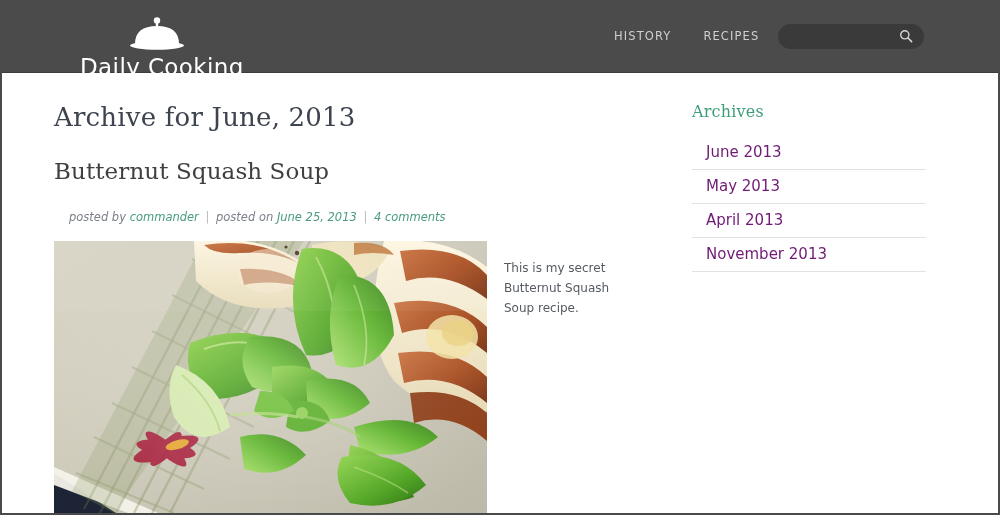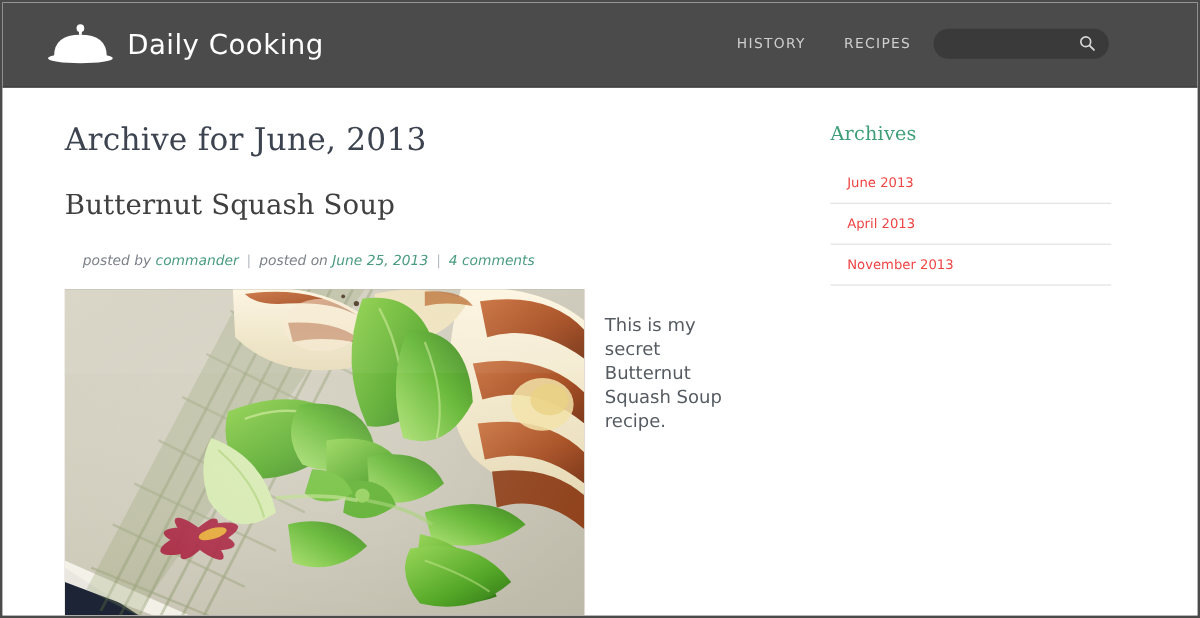--- a/index.html
+++ b/index.html
@@ -32,26 +32,27 @@
     top: 0;
     width: 996px;
     height: 71px;
     background: #4b4b4b;
     border-bottom: 1px solid #3c3c3c;
     box-sizing: border-box;
   }
 
   .brand {
     position: absolute;
-    left: 36px;
+    left: 68px;
     top: 14px;
     display: flex;
     align-items: center;
     height: 44px;
     text-decoration: none;
+    flex-direction: column;
   }
   .cloche-icon {
     width: 58px;
     height: 38px;
     display: block;
   }
   .brand-name {
     margin-left: 10px;
     color: #ffffff;
     font-family: "DejaVu Sans", sans-serif;
@@ -185,21 +186,21 @@
     background: #b4ab9c;
   }
   .post-photo svg { display: block; }
 
   .post-text {
     position: absolute;
     left: 450px;
     top: 5px;
     width: 120px;
     font-family: "DejaVu Sans", sans-serif;
-    font-size: 15px;
+    font-size: 12px;
     line-height: 20px;
     color: #555b61;
   }
 
   
   .sidebar {
     position: absolute;
     left: 690px;
     top: 0;
     width: 234px;
@@ -217,23 +218,23 @@
     list-style: none;
     margin: 0;
     padding: 15px 0 0 0;
   }
   .archive-list li {
     border-bottom: 1px solid #e2e2e2;
   }
   .archive-list a {
     display: block;
     padding: 8px 0 8px 14px;
-    color: #ef4444;
-    font-family: "DejaVu Sans", sans-serif;
-    font-size: 11px;
+    color: #701a75;
+    font-family: "DejaVu Sans", sans-serif;
+    font-size: 15px;
     text-decoration: none;
     line-height: 17px;
   }
 </style>
 </head>
 <body>
 
 <div class="page">
 
   <div class="site-header">
@@ -424,20 +425,23 @@
 
     </div>
 
     <aside class="sidebar">
       <h3 class="sidebar-title">Archives</h3>
       <ul class="archive-list">
         <li>
           <a href="#">June 2013</a>
         </li>
         <li>
+          <a href="#">May 2013</a>
+        </li>
+        <li>
           <a href="#">April 2013</a>
         </li>
         <li>
           <a href="#">November 2013</a>
         </li>
       </ul>
     </aside>
 
   </div>
 

